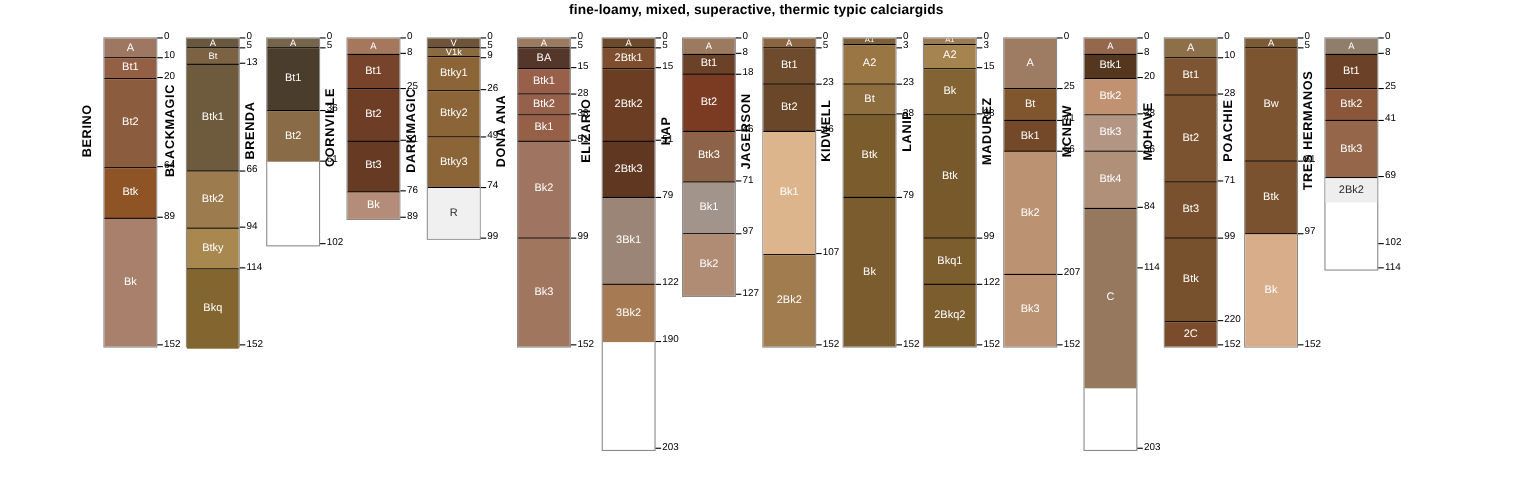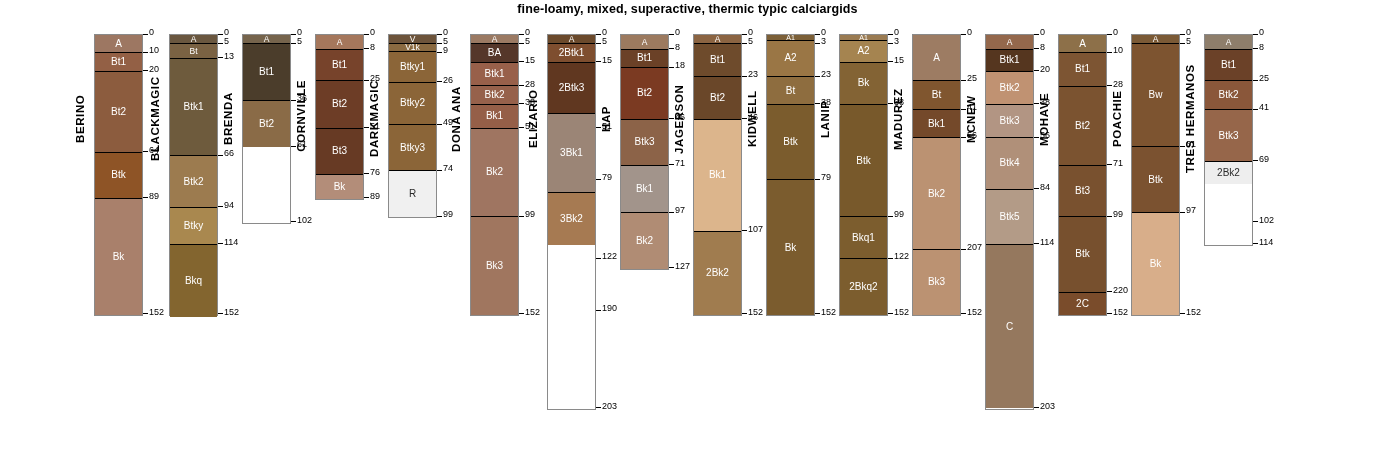--- a/index.html
+++ b/index.html
@@ -414,20 +414,23 @@
     </div>
     <div class="profile" style="left: 521px;">
       <div class="profile-name" style="height: 170px; left: 6px; top: 0px;">ELIZARIO</div>
       <div class="column" style="height: 373.52px;">
         <div class="horizon" style="height: 9.2px; background: rgb(107, 74, 44);">
           <span class="horizon-label">A</span>
         </div>
         <div class="horizon" style="height: 18.4px; background: rgb(126, 78, 47);">
           <span class="horizon-label big">2Btk1</span>
         </div>
+        <div class="horizon" style="height: 66.24px; background: rgb(107, 62, 36);">
+          <span class="horizon-label big">2Btk2</span>
+        </div>
         <div class="horizon" style="height: 51.52px; background: rgb(96, 55, 32);">
           <span class="horizon-label big">2Btk3</span>
         </div>
         <div class="horizon" style="height: 79.12px; background: rgb(155, 133, 118);">
           <span class="horizon-label big">3Bk1</span>
         </div>
         <div class="horizon" style="height: 51.52px; background: rgb(166, 122, 82);">
           <span class="horizon-label big">3Bk2</span>
         </div>
       </div>
@@ -721,23 +724,20 @@
         </div>
         <div class="horizon" style="height: 33.12px; background: rgb(192, 146, 114);">
           <span class="horizon-label big">Btk2</span>
         </div>
         <div class="horizon" style="height: 33.12px; background: rgb(178, 149, 131);">
           <span class="horizon-label big">Btk3</span>
         </div>
         <div class="horizon" style="height: 51.52px; background: rgb(176, 144, 121);">
           <span class="horizon-label big">Btk4</span>
         </div>
-        <div class="horizon" style="height: 55.2px; background: rgb(179, 155, 135);">
-          <span class="horizon-label big">Btk5</span>
-        </div>
         <div class="horizon" style="height: 163.76px; background: rgb(149, 120, 94);">
           <span class="horizon-label big">C</span>
         </div>
       </div>
       <div class="depth-axis" style="height: 373.52px;">
         <div class="depth-tick" style="top: 0px;">
           <span class="tick-mark"></span>
           <span class="tick-text">0</span>
         </div>
         <div class="depth-tick" style="top: 14.72px;">

